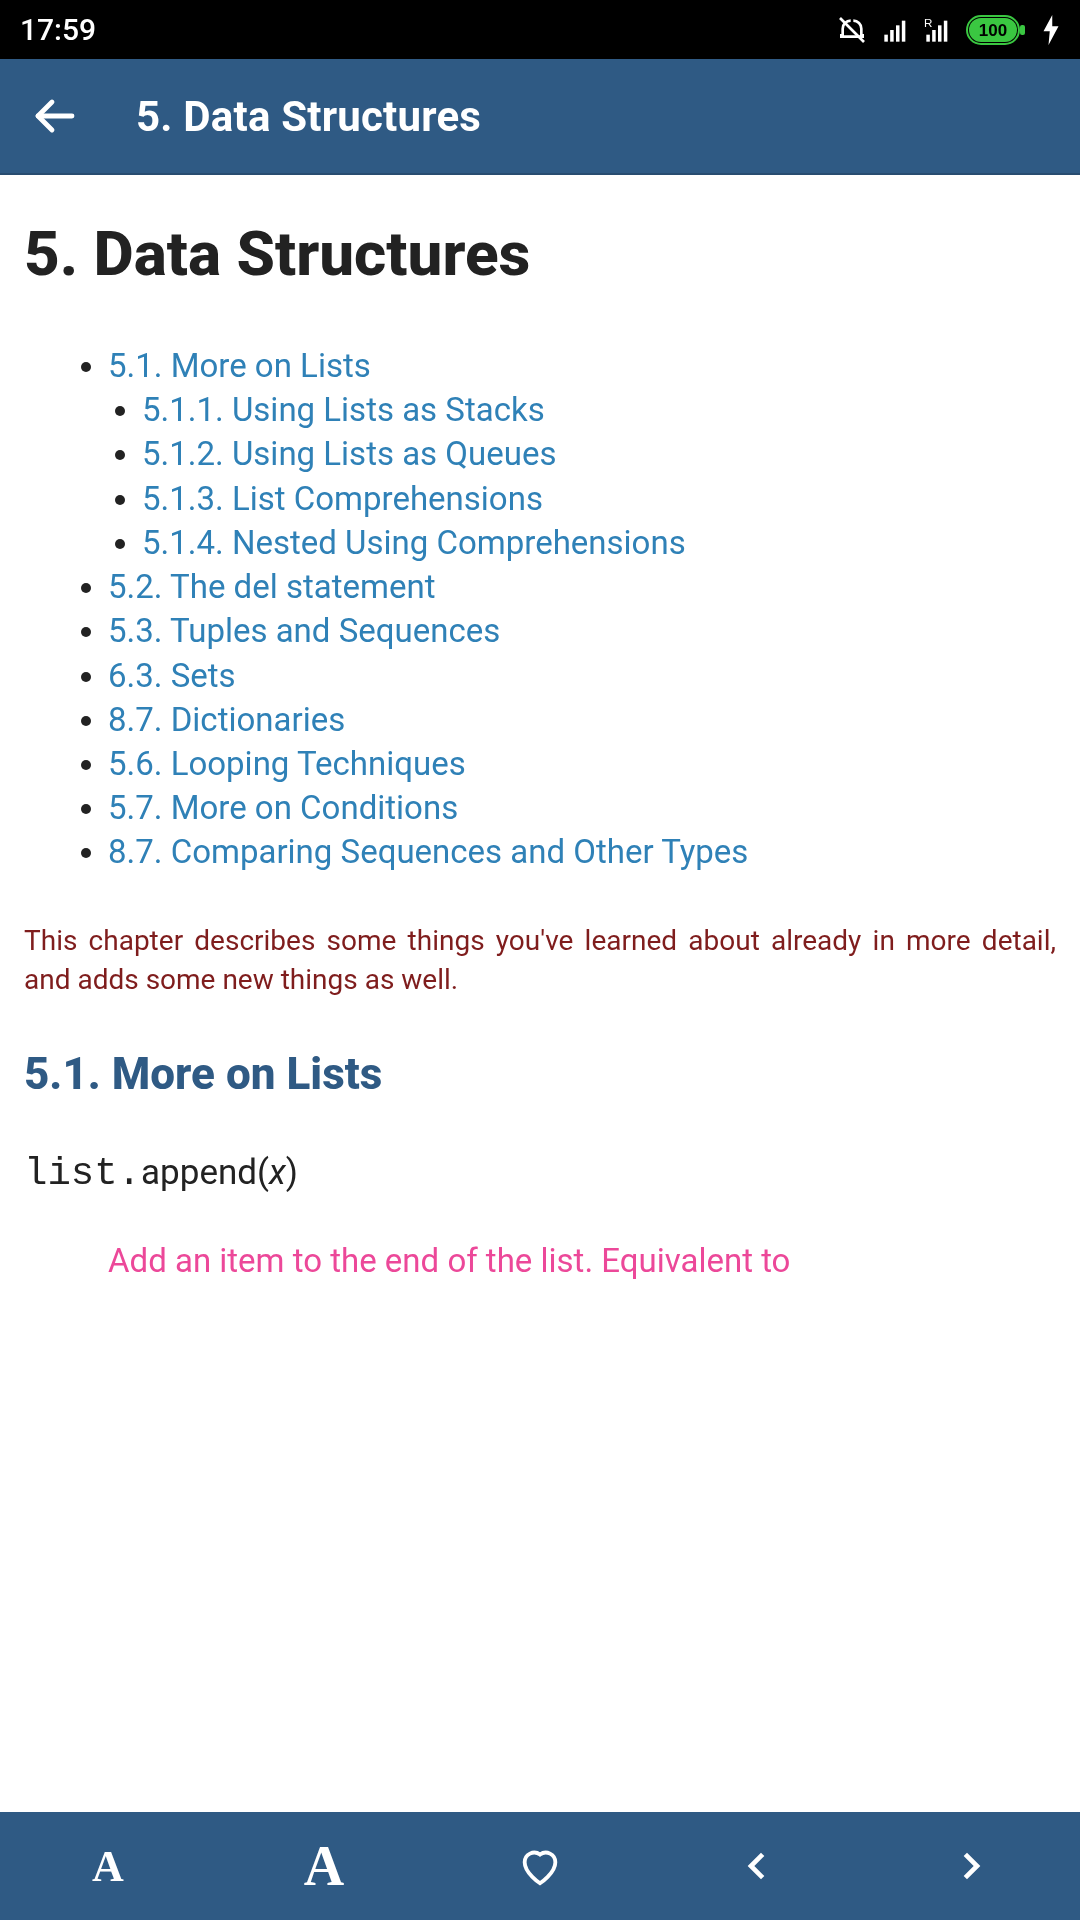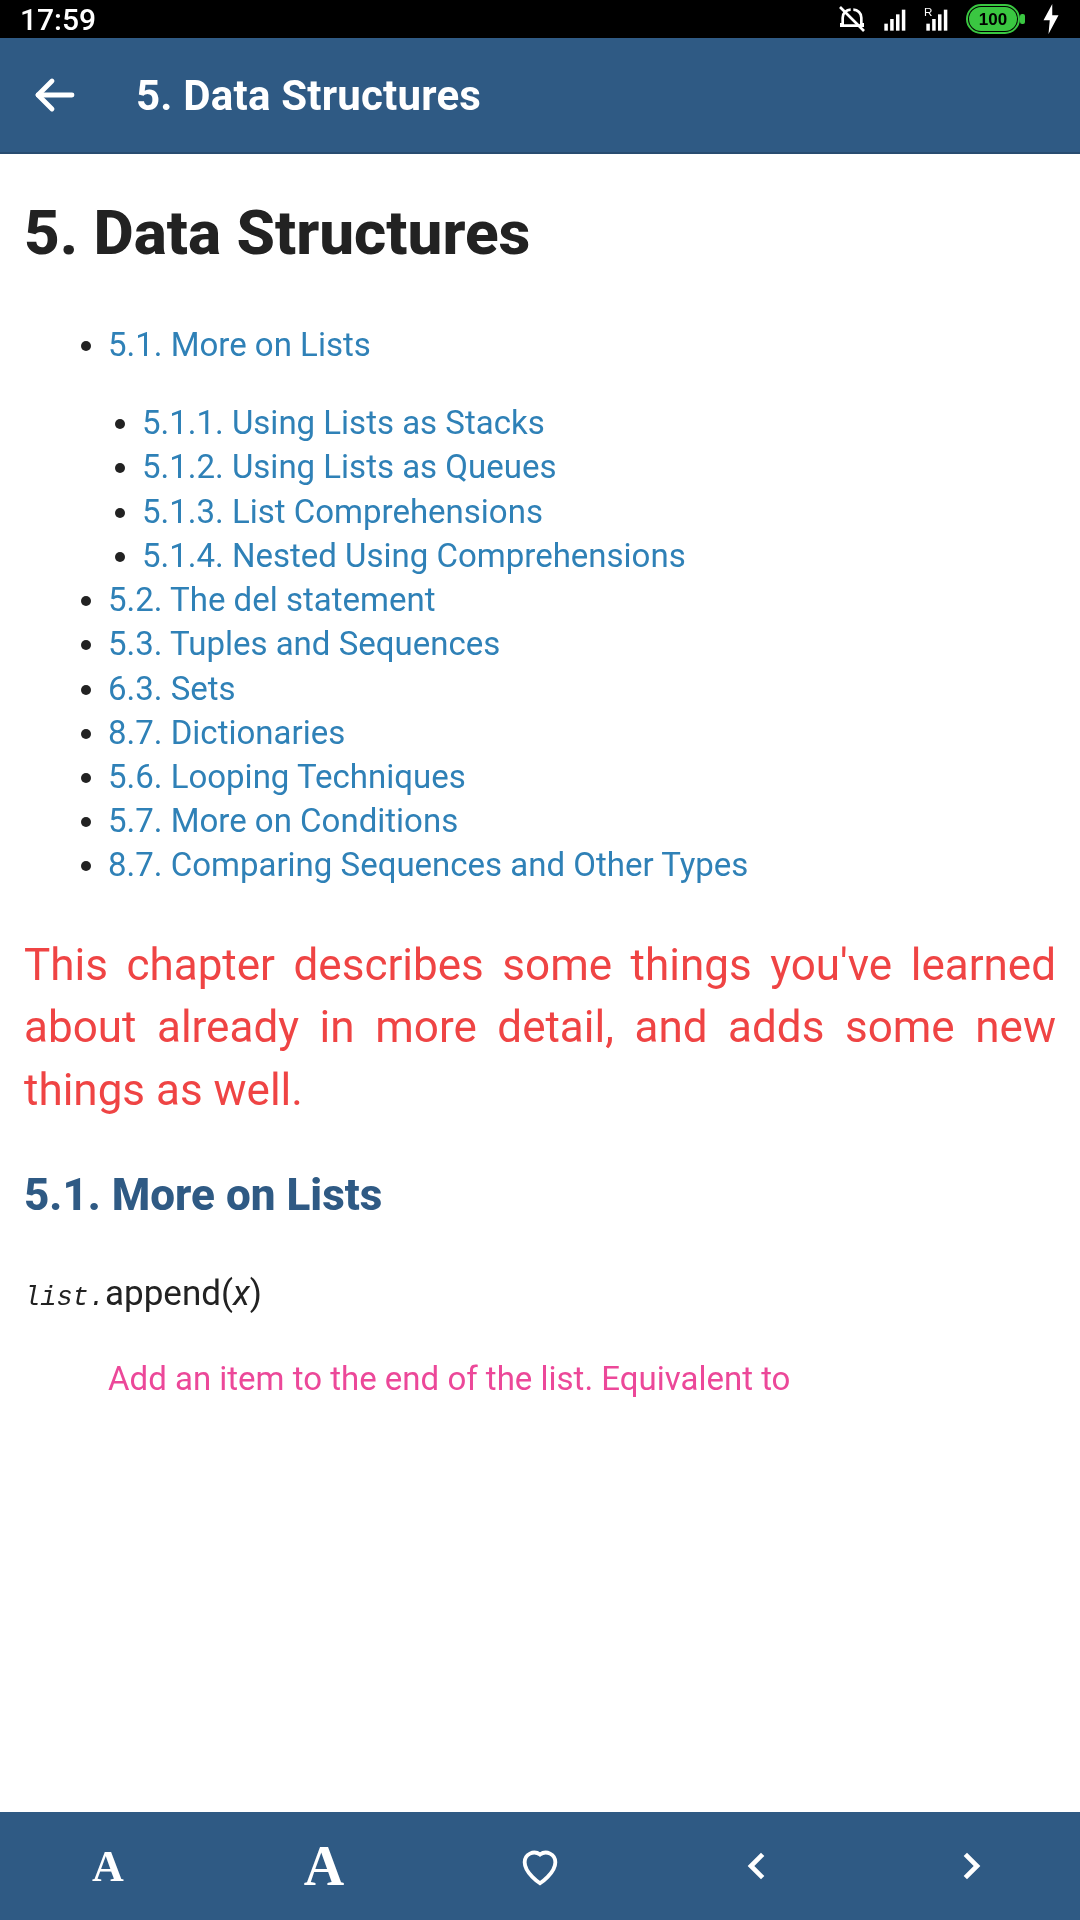--- a/index.html
+++ b/index.html
@@ -1,42 +1,42 @@
 <!DOCTYPE html>
 <html><head>
 <meta charset="utf-8">
 <style>
   * { margin: 0; padding: 0; box-sizing: border-box; }
   html, body { width: 1080px; height: 1920px; overflow: hidden; font-family: -apple-system, Roboto, "Helvetica Neue", Arial, sans-serif; }
   body { display: flex; flex-direction: column; background: #fff; }
 
   
-  .status-bar { height: 38px; background: #000; color: #fff; display: flex; align-items: center; justify-content: space-between; padding: 0 20px; font-size: 30px; font-weight: 500; }
+  .status-bar { height: 59px; background: #000; color: #fff; display: flex; align-items: center; justify-content: space-between; padding: 0 20px; font-size: 30px; font-weight: 500; }
   .status-right { display: flex; align-items: center; gap: 14px; }
   .status-right svg { display: block; }
 
   
   .app-bar { height: 116px; background: #2f5a84; color: #fff; display: flex; align-items: center; padding: 0 28px; border-bottom: 2px solid rgba(0,0,0,0.15); }
   .app-bar .back { width: 52px; height: 52px; display:flex; align-items:center; justify-content:center; }
   .app-bar .title { font-size: 42px; font-weight: 700; margin-left: 56px; letter-spacing: 0.2px; }
 
   
   .content { flex: 1 1 auto; overflow: hidden; padding: 42px 24px 0 24px; color: #222; }
   .content h1 { font-size: 62px; font-weight: 800; color: #222; margin-bottom: 54px; }
   .content h2 { font-size: 44px; font-weight: 800; color: #2f5a84; margin: 48px 0 44px; }
 
   ul.toc { list-style: disc; padding-left: 84px; margin-bottom: 46px; }
   ul.toc li { font-size: 33px; line-height: 1.34; margin: 0; padding: 0; color:#222; }
   ul.toc li a { color: #2f81b7; text-decoration: none; }
-  ul.toc ul { list-style: disc; padding-left: 34px; margin-top: 34px; }
+  ul.toc ul { list-style: disc; padding-left: 34px; }
 
-  p.body { font-size: 44px; line-height: 1.42; color: #ef4444; text-align: justify; }
+  p.body { font-size: 28px; line-height: 1.42; color: #7f1d1d; text-align: justify; }
 
   .method { font-size: 35px; margin-top: 52px; margin-bottom: 42px; }
-  .method .cls { font-family: "Courier New", monospace; font-size: 27px; font-style: italic; }
+  .method .cls { font-family: "Courier New", monospace; font-size: 39px; }
   .method .name { font-weight: 400; }
   .method .arg { font-style: italic; }
 
   .desc { font-size: 33px; line-height: 1.42; color:#ec4899; padding-left: 84px; text-align: justify; }
 
   
   .bottom-bar { height: 108px; background: #2f5a84; display: flex; }
   .bottom-bar .btn { flex: 1; display:flex; align-items:center; justify-content:center; color:#fff; }
   .bottom-bar .btn .A-small { font-family: Georgia, "Times New Roman", serif; font-size: 44px; font-weight: 700; }
   .bottom-bar .btn .A-large { font-family: Georgia, "Times New Roman", serif; font-size: 56px; font-weight: 700; }

